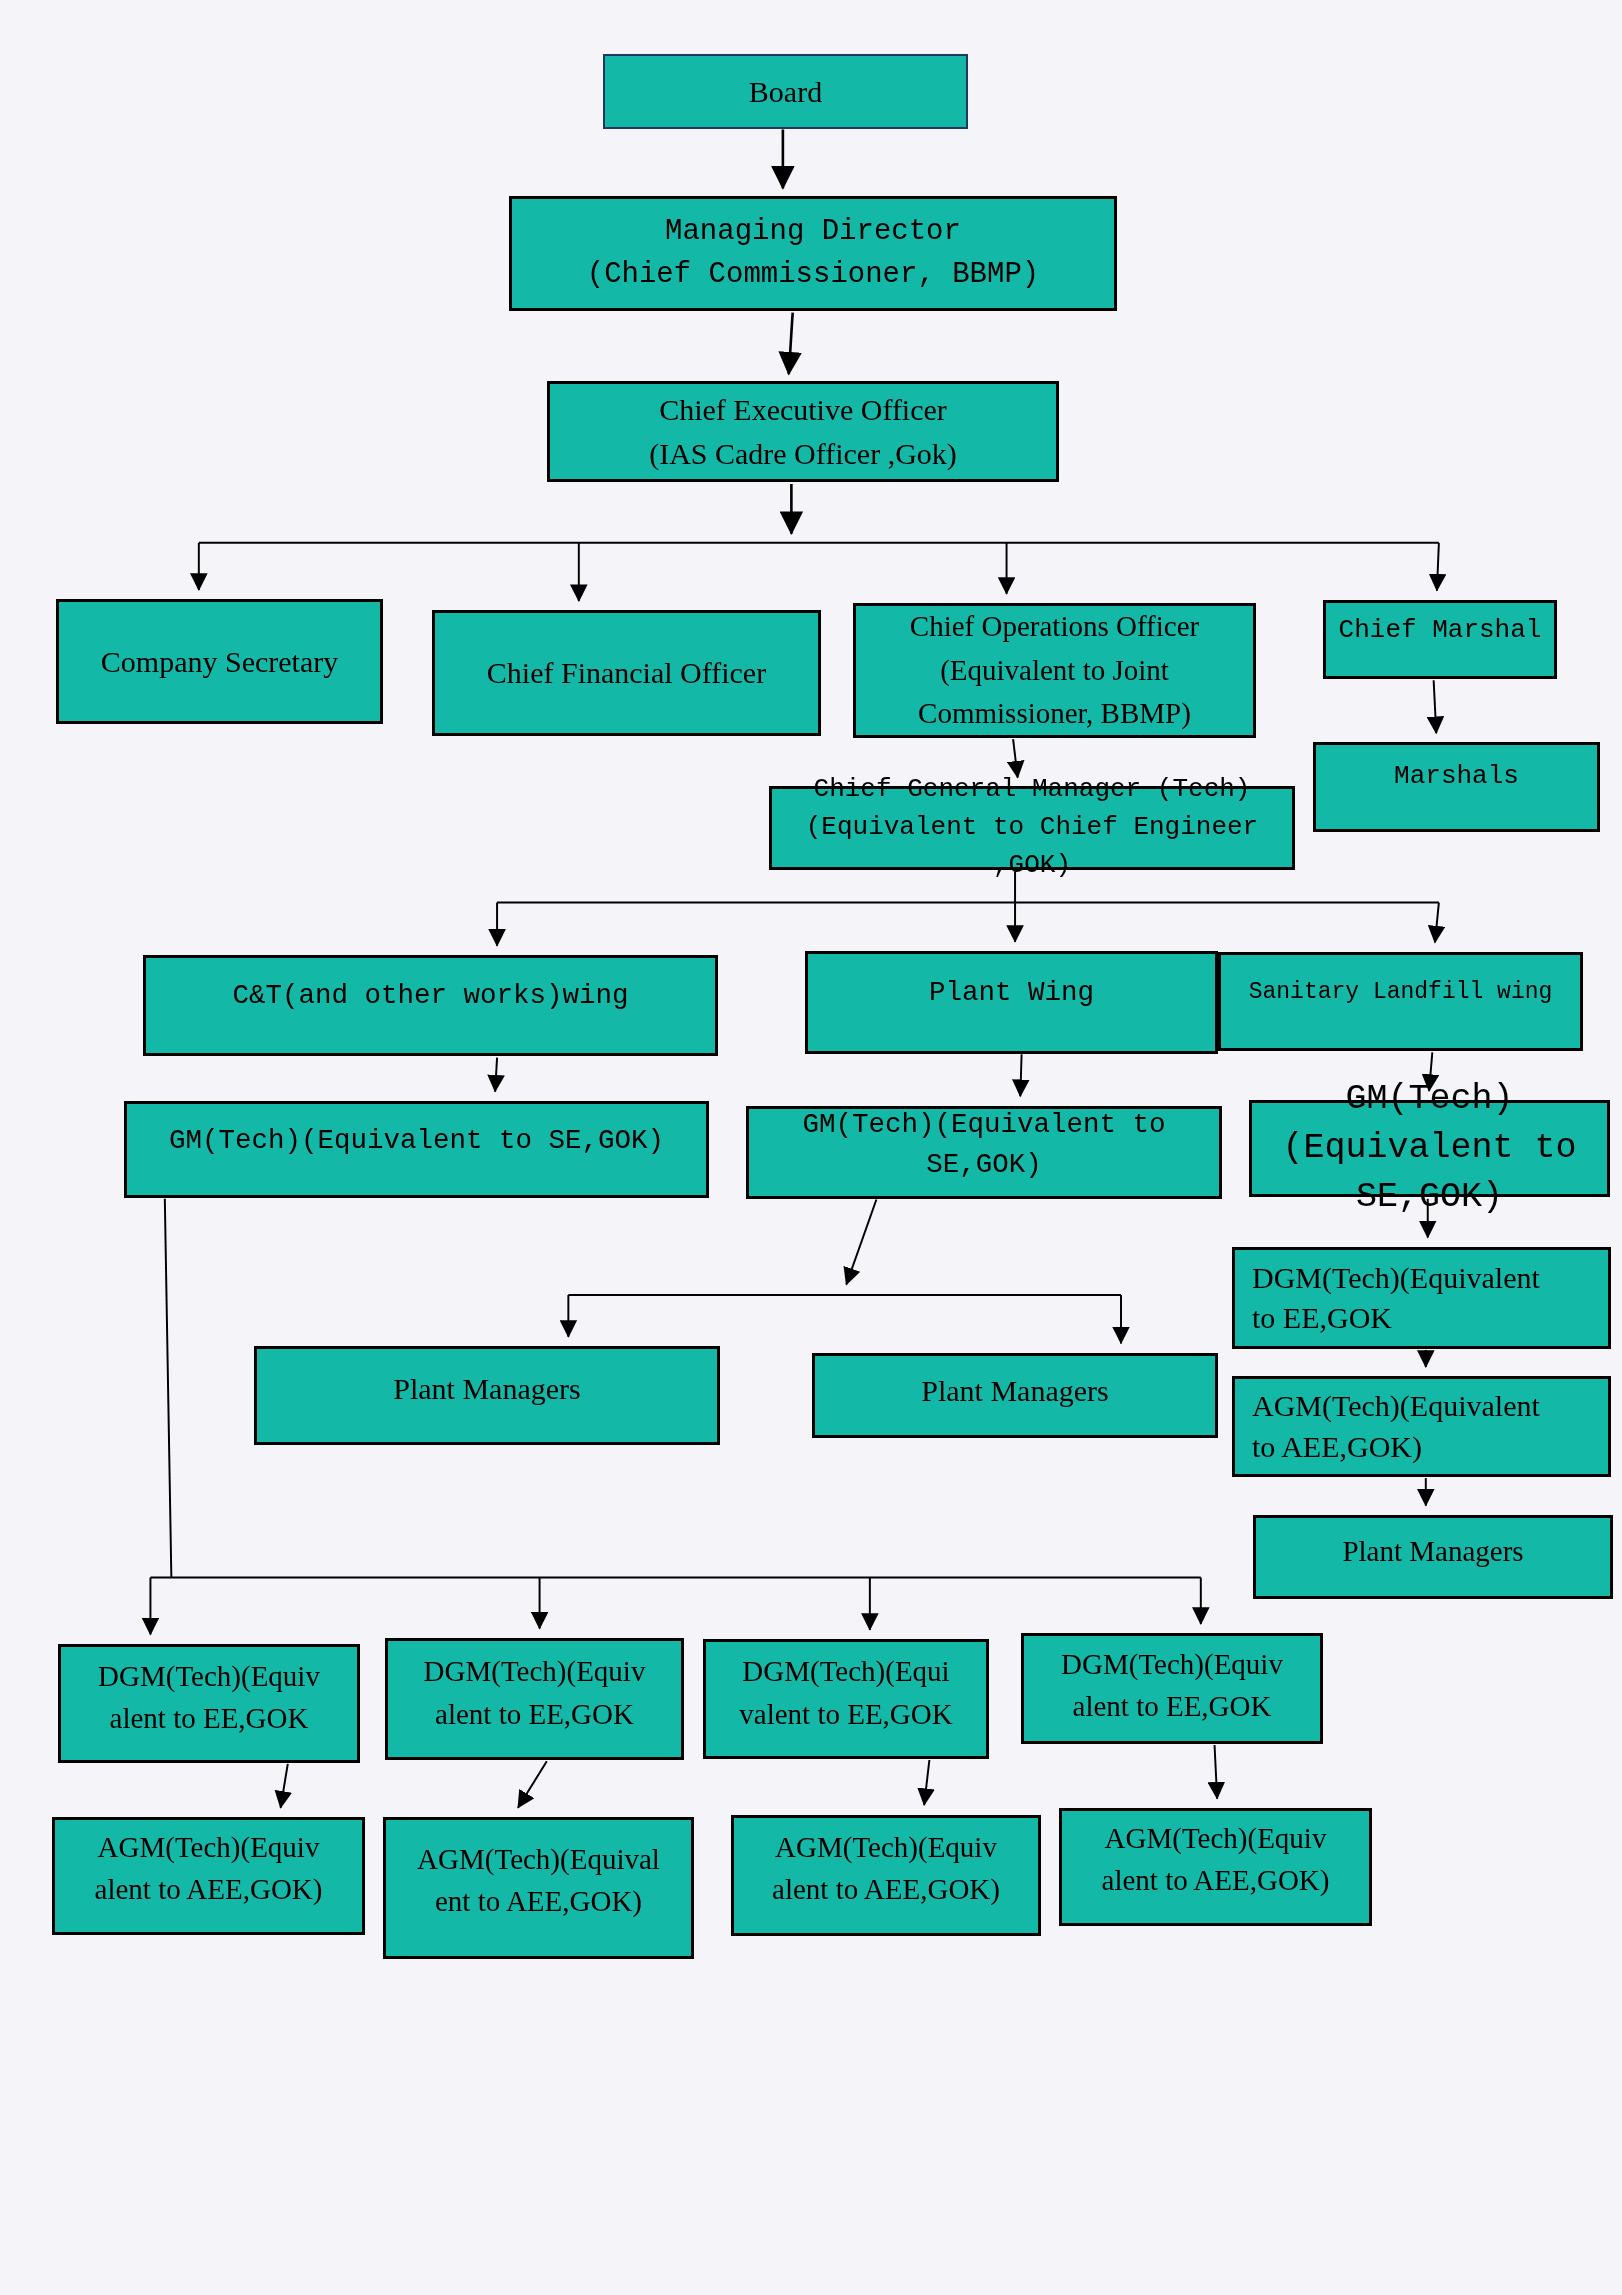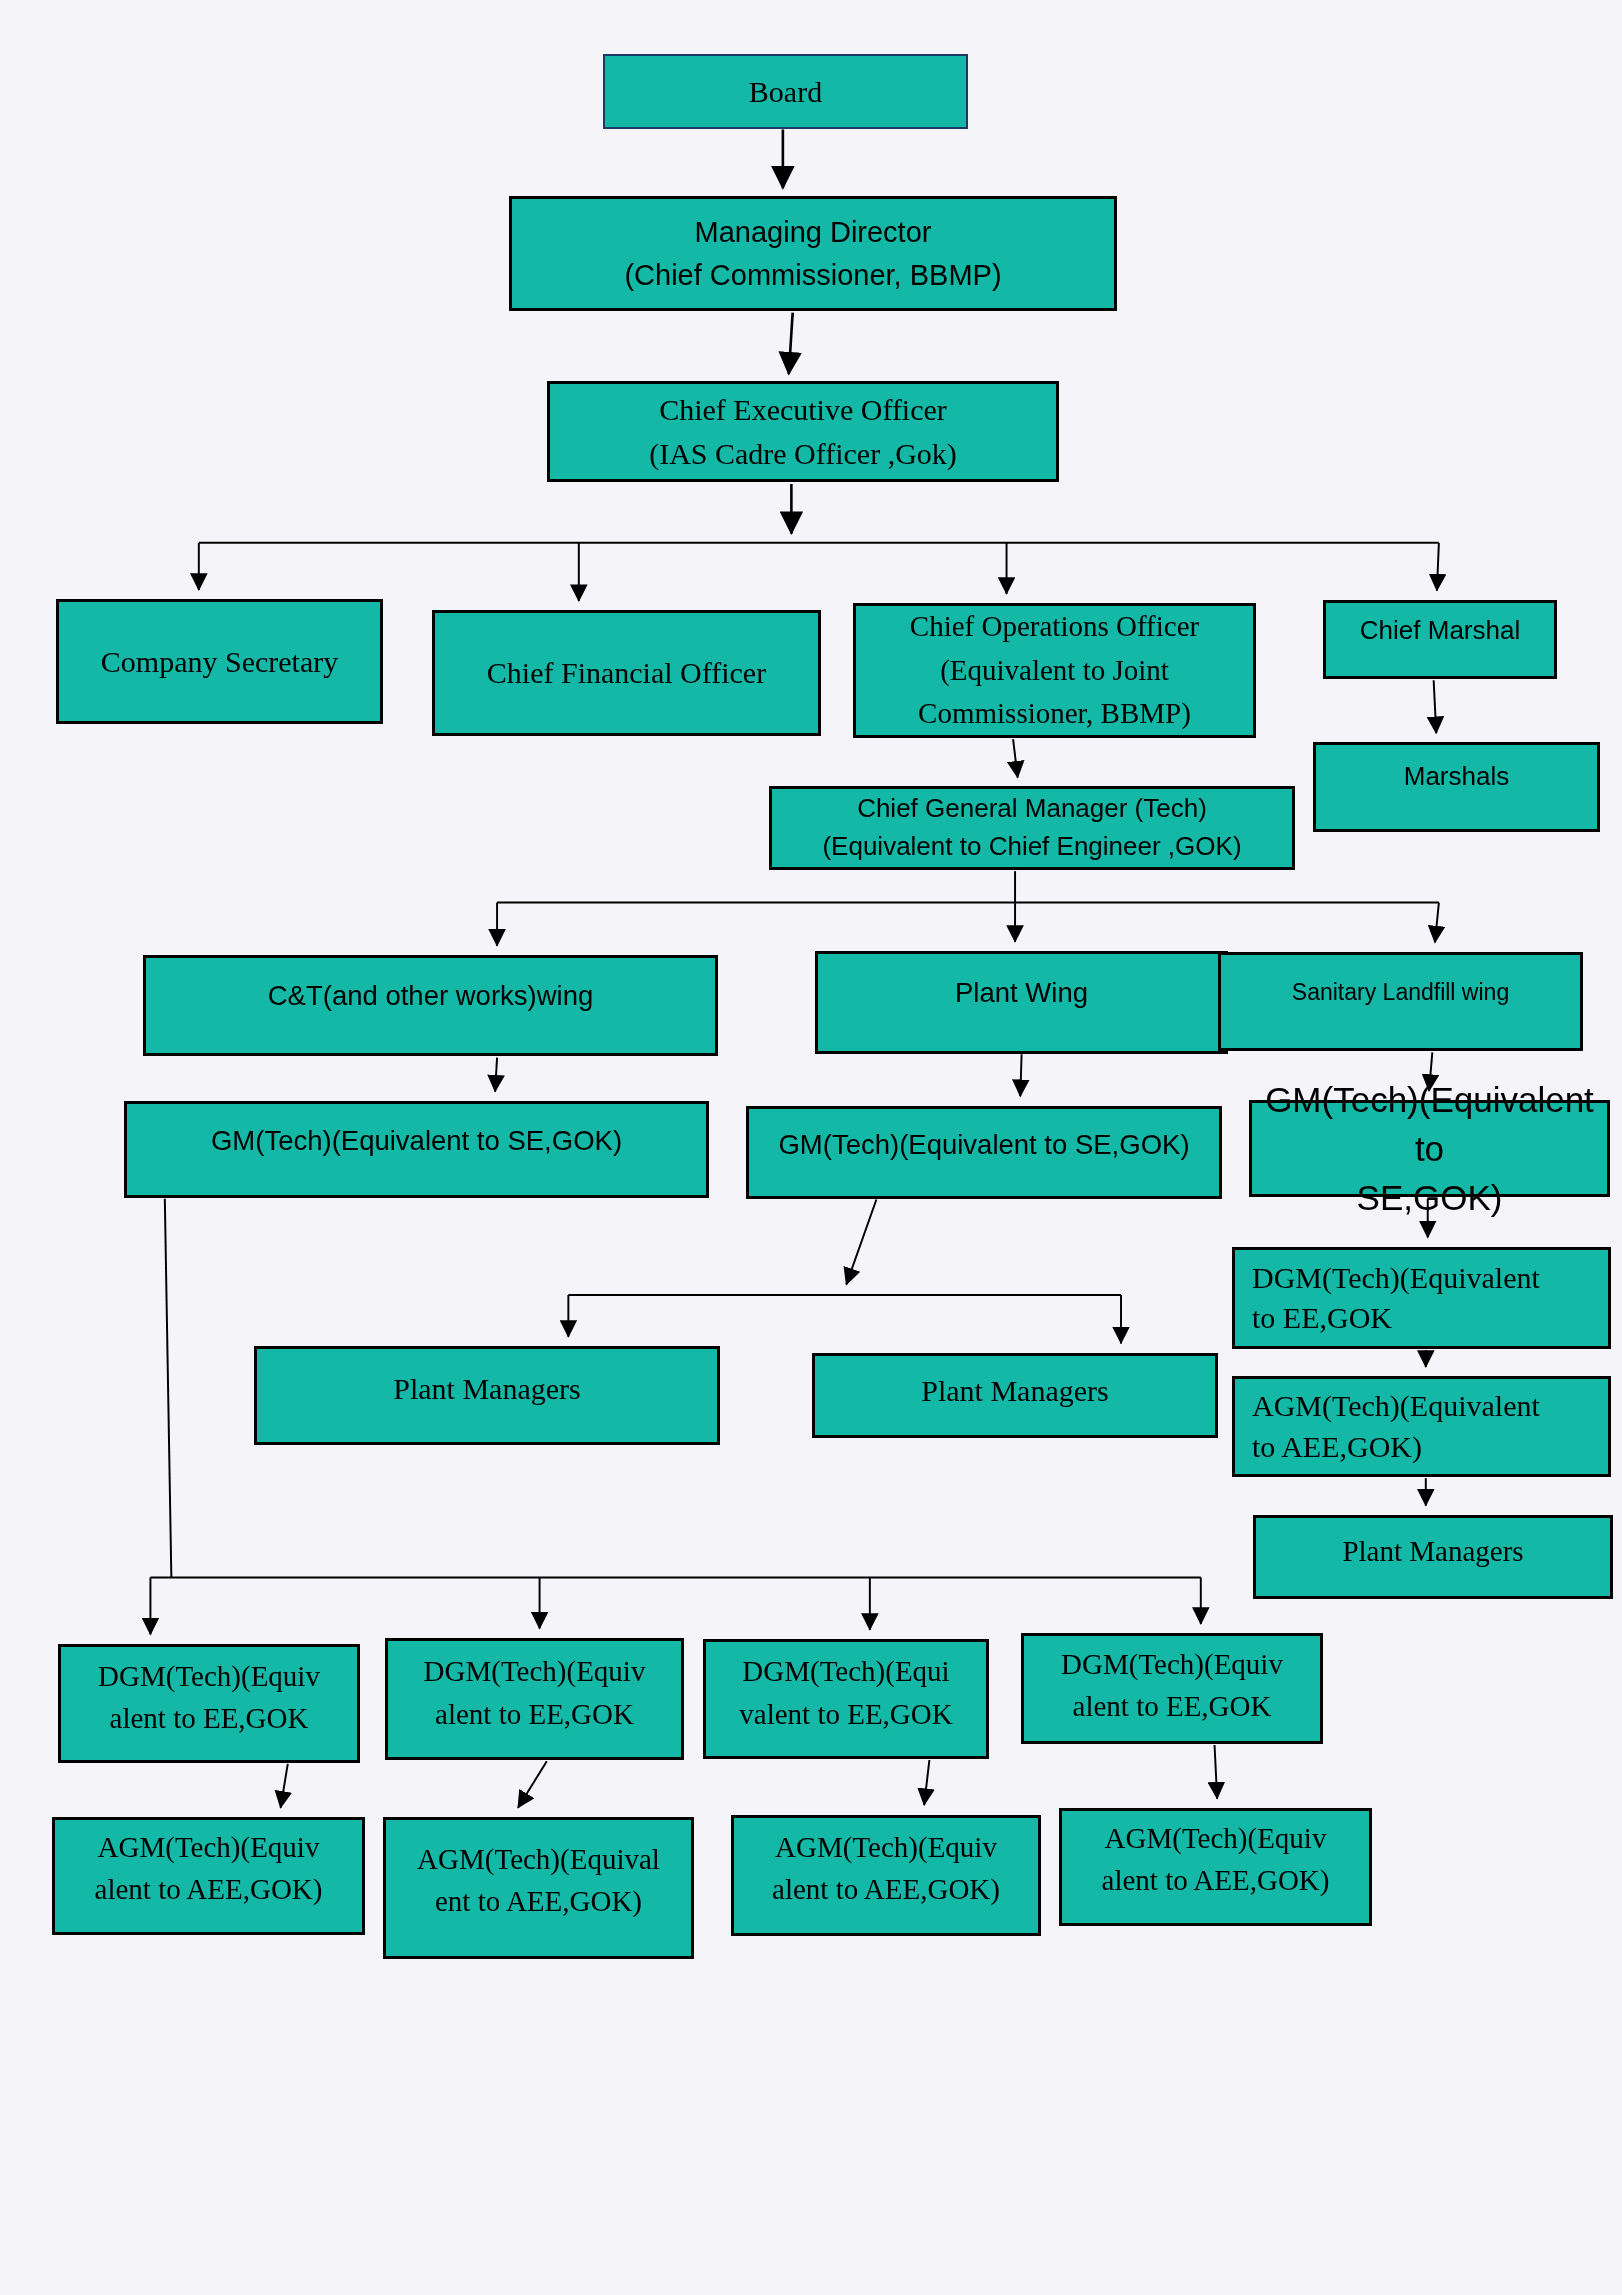--- a/index.html
+++ b/index.html
@@ -16,21 +16,21 @@
     background:#14b8a6;
     border:3.9px solid #000;
     box-sizing:border-box;
     display:flex;align-items:center;justify-content:center;
     text-align:center;
     white-space:pre-line;
     line-height:1.45;
     z-index:2;
   }
   .serif{font-family:"Liberation Serif",serif;}
-  .sans{font-family:Liberation Sans, sans-serif;}
+  .sans{font-family:Liberation Mono, monospace;}
   .h-left{justify-content:flex-start;text-align:left;}
   .v-top{align-items:flex-start;}
 </style>
 </head>
 <body>
 
 <div id="canvas">
 
   <svg id="wires" width="1622" height="2295" viewBox="0 0 2480 3509">
     <defs>
@@ -103,21 +103,21 @@
 
   <div class="box sans v-top" style="left:1323px;top:600px;width:234px;height:79px;border-width:3.3px;font-size:26px;padding-top:9.2px;">Chief Marshal</div>
 
   <div class="box sans v-top" style="left:1313px;top:742px;width:287px;height:90px;border-width:3.3px;font-size:26px;padding-top:13px;">Marshals</div>
 
   <div class="box sans" style="left:769px;top:786px;width:526px;height:84px;font-size:26px;">Chief General Manager (Tech)
 (Equivalent to Chief Engineer ,GOK)</div>
 
   <div class="box sans" style="left:143px;top:955px;width:575px;height:101px;font-size:27.5px;padding-bottom:19.6px;">C&amp;T(and other works)wing</div>
 
-  <div class="box sans" style="left:805px;top:951px;width:413px;height:103px;font-size:27.5px;padding-bottom:19.6px;margin-left:10px;">Plant Wing</div>
+  <div class="box sans" style="left:805px;top:951px;width:413px;height:103px;font-size:27.5px;padding-bottom:19.6px;">Plant Wing</div>
 
   <div class="box sans" style="left:1218px;top:952px;width:365px;height:99px;font-size:23px;padding-bottom:18.3px;">Sanitary Landfill wing</div>
 
   <div class="box sans" style="left:124px;top:1101px;width:585px;height:97px;font-size:27.5px;padding-bottom:17px;">GM(Tech)(Equivalent to SE,GOK)</div>
 
   <div class="box sans" style="left:746px;top:1106px;width:476px;height:93px;font-size:27.5px;padding-bottom:14.4px;">GM(Tech)(Equivalent to SE,GOK)</div>
 
   <div class="box sans" style="left:1249px;top:1100px;width:361px;height:97px;border-width:3.3px;font-size:35px;line-height:1.4;">GM(Tech)(Equivalent to
 SE,GOK)</div>
 

